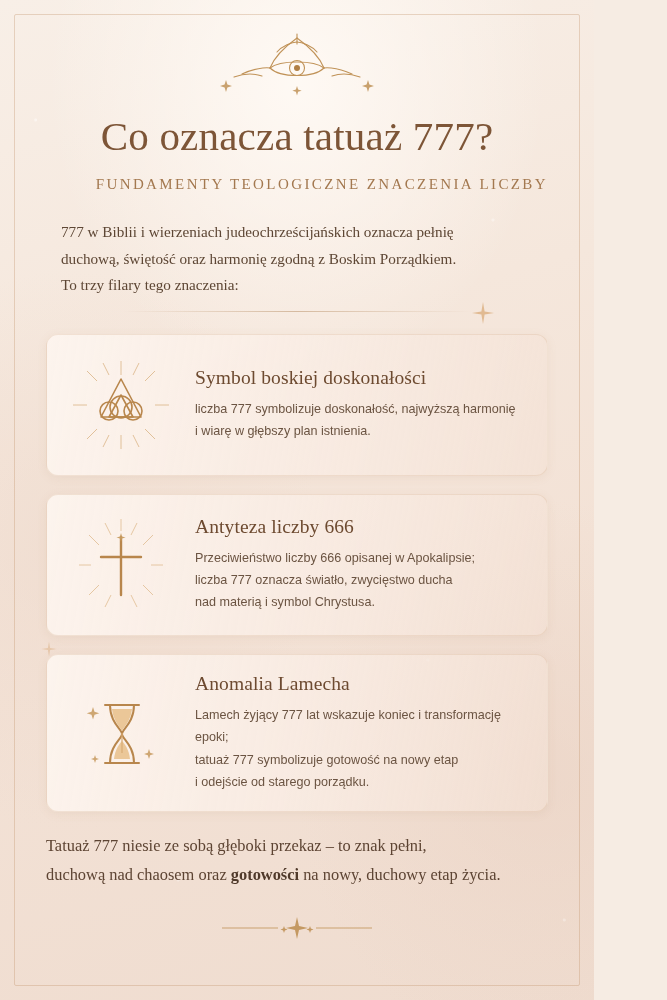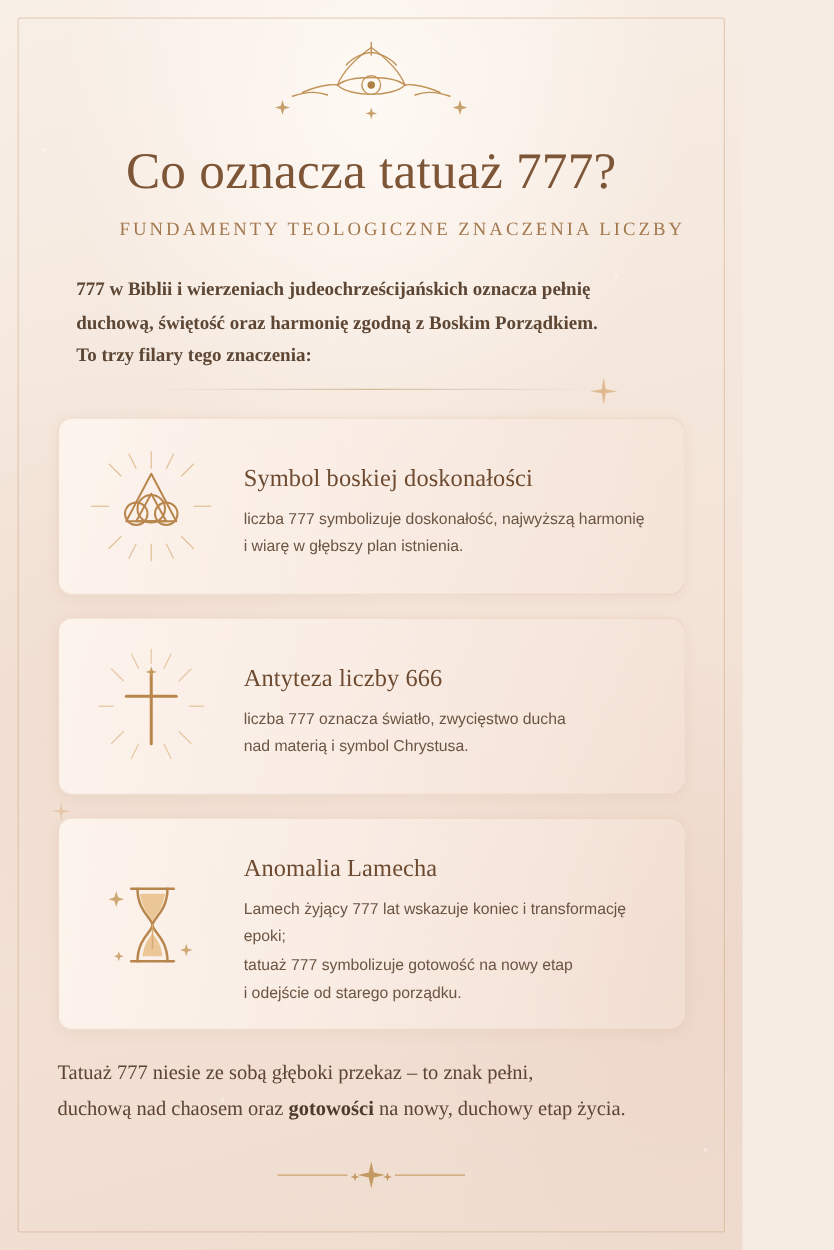--- a/index.html
+++ b/index.html
@@ -90,21 +90,21 @@
 
   
   .intro {
     margin: 26px auto 0;
     width: 472px;
     font-family: "Liberation Serif", serif;
     font-size: 15.2px;
     line-height: 1.75;
     color: #5d4634;
   }
-  .intro .line { display: block; font-weight: bold; }
+  .intro .line { display: block; }
 
   .divider {
     margin: 12px auto 0;
     width: 350px;
     height: 1px;
     background: linear-gradient(90deg, rgba(186,146,106,0) 0%, rgba(186,146,106,0.55) 50%, rgba(186,146,106,0) 100%);
   }
 
   
   .cards { margin-top: 22px; }
@@ -128,21 +128,21 @@
     flex: 0 0 120px;
     height: 104px;
     display: flex;
     align-items: center;
     justify-content: center;
   }
 
   .card-body { flex: 1 1 auto; }
 
   .card-title {
-    margin: 12px 0 9px;
+    margin: 0 0 9px;
     font-family: "Liberation Serif", serif;
     font-size: 19.5px;
     font-weight: 400;
     color: #6d4a30;
     letter-spacing: .1px;
   }
   .card-text {
     margin: 0;
     font-family: "Liberation Sans", sans-serif;
     font-size: 12.6px;
@@ -283,20 +283,21 @@
               <line x1="36" y1="42" x2="76" y2="42"></line>
             </g>
             <g fill="#c79a5e" opacity=".9">
               <path d="M56 18 l1.1 3.4 3.4 1.1 -3.4 1.1 -1.1 3.4 -1.1 -3.4 -3.4 -1.1 3.4 -1.1 z"></path>
             </g>
           </svg>
         </div>
         <div class="card-body">
           <h2 class="card-title">Antyteza liczby 666</h2>
           <p class="card-text">
+            <span class="line">Przeciwieństwo liczby 666 opisanej w Apokalipsie;</span>
             <span class="line">liczba 777 oznacza światło, zwycięstwo ducha</span>
             <span class="line">nad materią i symbol Chrystusa.</span>
           </p>
         </div>
       </div>
 
       <div class="card">
         <div class="card-icon">
           <svg width="112" height="100" viewBox="0 0 112 100">
             <g fill="#c79a5e" opacity=".85">

